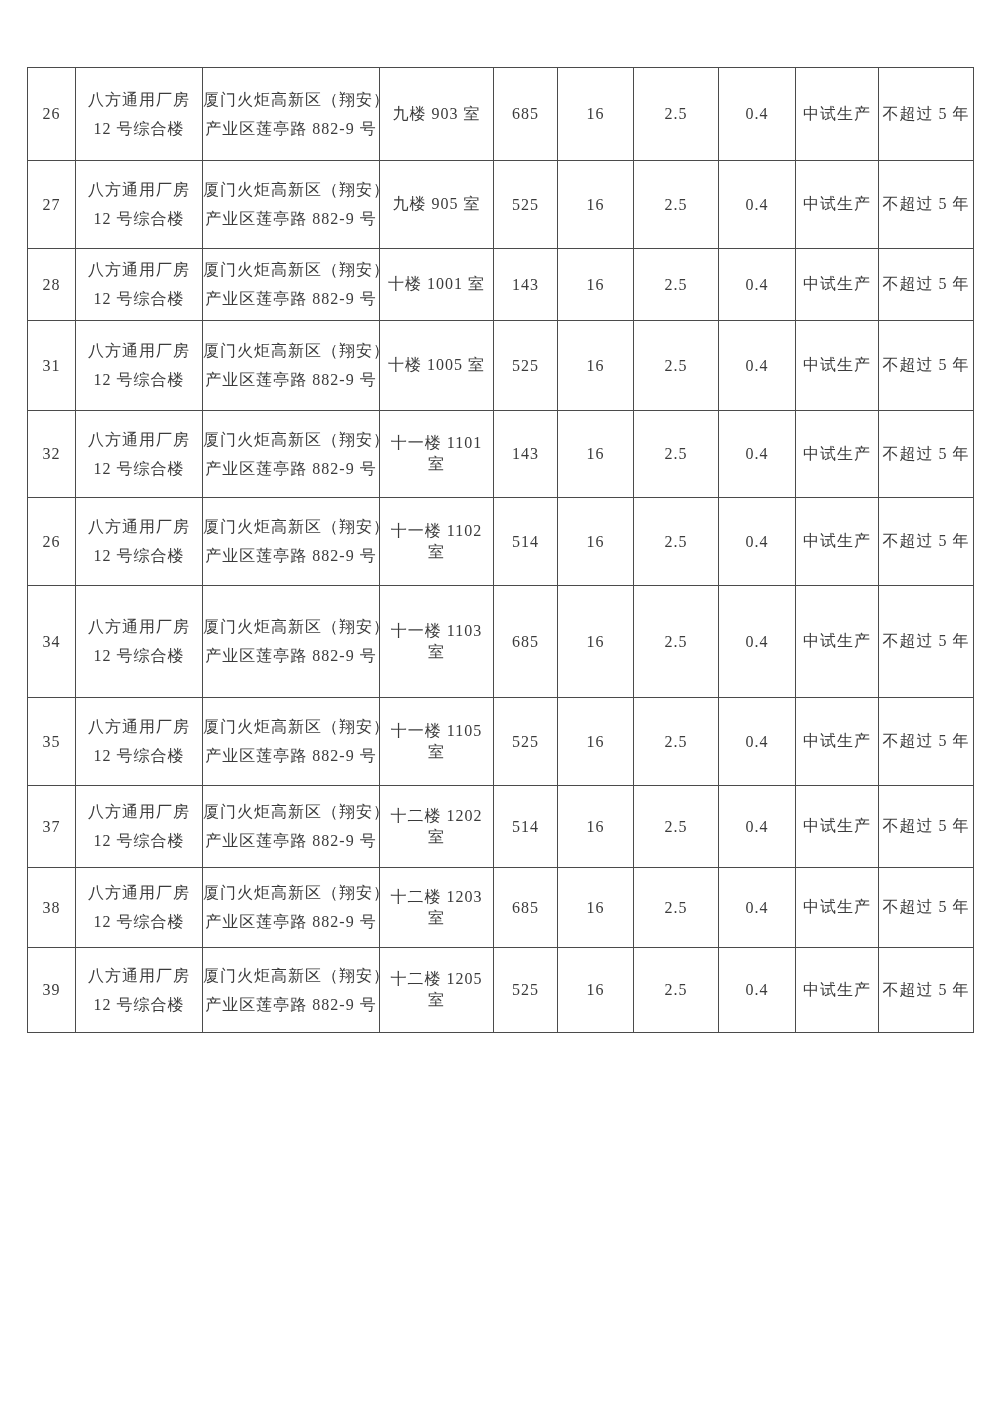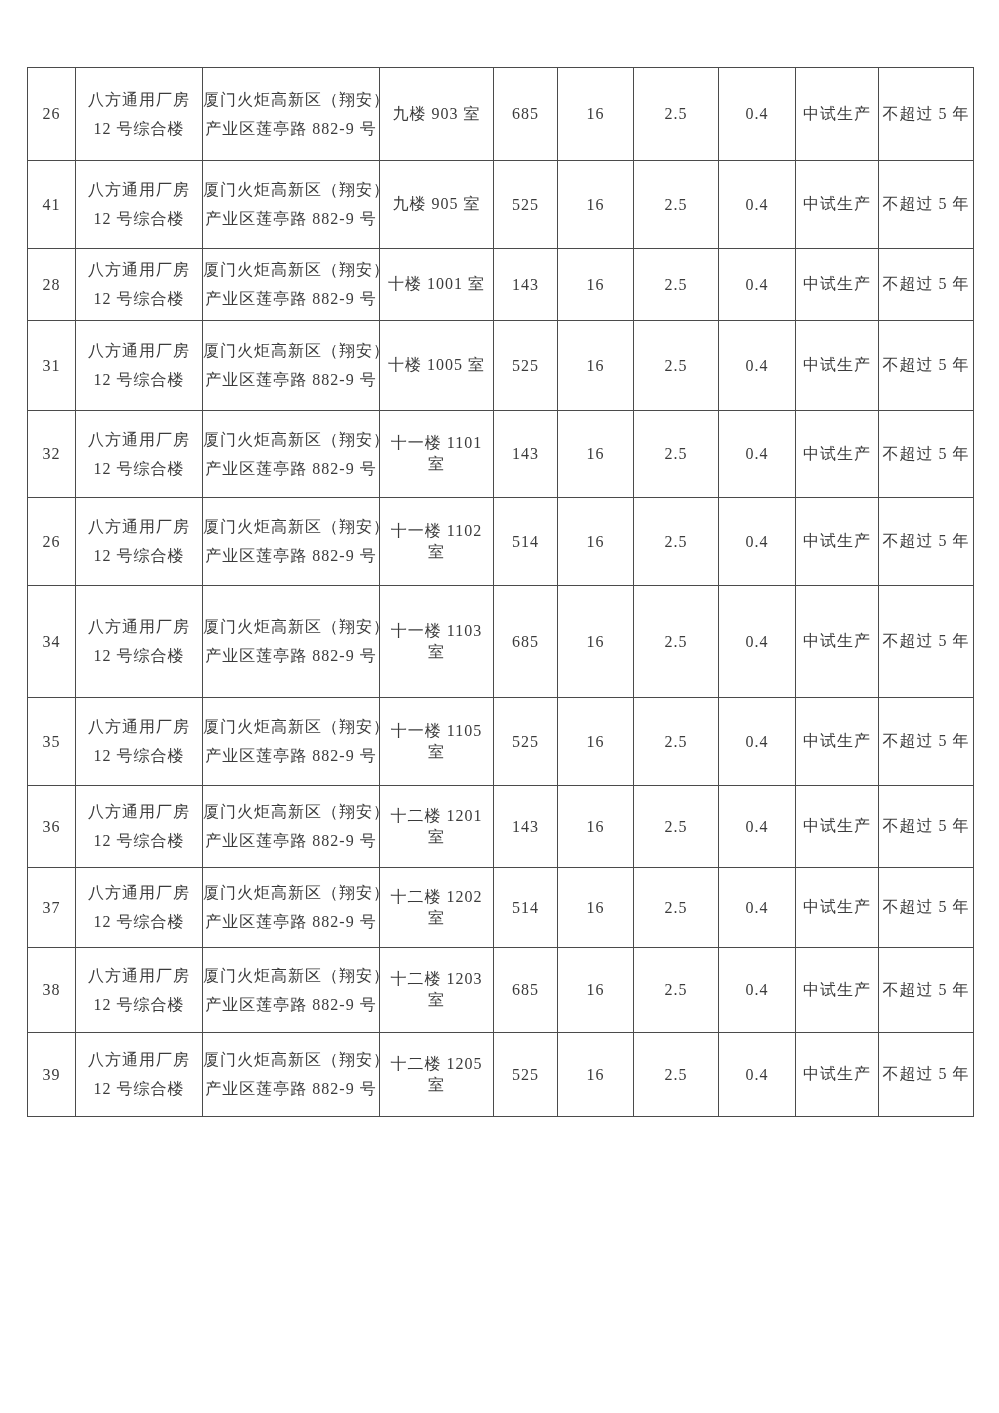--- a/index.html
+++ b/index.html
@@ -105,21 +105,21 @@
           </td>
           <td class="c-room">九楼 903 室</td>
           <td class="c-num">685</td>
           <td class="c-num">16</td>
           <td class="c-num">2.5</td>
           <td class="c-num">0.4</td>
           <td class="c-text">中试生产</td>
           <td class="c-text">不超过 5 年</td>
         </tr>
         <tr>
-          <td class="c-no">41</td>
+          <td class="c-no">27</td>
           <td class="c-building">
             <div class="line">八方通用厂房</div>
             <div class="line">12 号综合楼</div>
           </td>
           <td class="c-address">
             <div class="line">厦门火炬高新区（翔安）</div>
             <div class="line">产业区莲亭路 882-9 号</div>
           </td>
           <td class="c-room">九楼 905 室</td>
           <td class="c-num">525</td>
@@ -224,38 +224,20 @@
           <td class="c-building">
             <div class="line">八方通用厂房</div>
             <div class="line">12 号综合楼</div>
           </td>
           <td class="c-address">
             <div class="line">厦门火炬高新区（翔安）</div>
             <div class="line">产业区莲亭路 882-9 号</div>
           </td>
           <td class="c-room">十一楼 1105 室</td>
           <td class="c-num">525</td>
-          <td class="c-num">16</td>
-          <td class="c-num">2.5</td>
-          <td class="c-num">0.4</td>
-          <td class="c-text">中试生产</td>
-          <td class="c-text">不超过 5 年</td>
-        </tr>
-        <tr>
-          <td class="c-no">36</td>
-          <td class="c-building">
-            <div class="line">八方通用厂房</div>
-            <div class="line">12 号综合楼</div>
-          </td>
-          <td class="c-address">
-            <div class="line">厦门火炬高新区（翔安）</div>
-            <div class="line">产业区莲亭路 882-9 号</div>
-          </td>
-          <td class="c-room">十二楼 1201 室</td>
-          <td class="c-num">143</td>
           <td class="c-num">16</td>
           <td class="c-num">2.5</td>
           <td class="c-num">0.4</td>
           <td class="c-text">中试生产</td>
           <td class="c-text">不超过 5 年</td>
         </tr>
         <tr>
           <td class="c-no">37</td>
           <td class="c-building">
             <div class="line">八方通用厂房</div>

